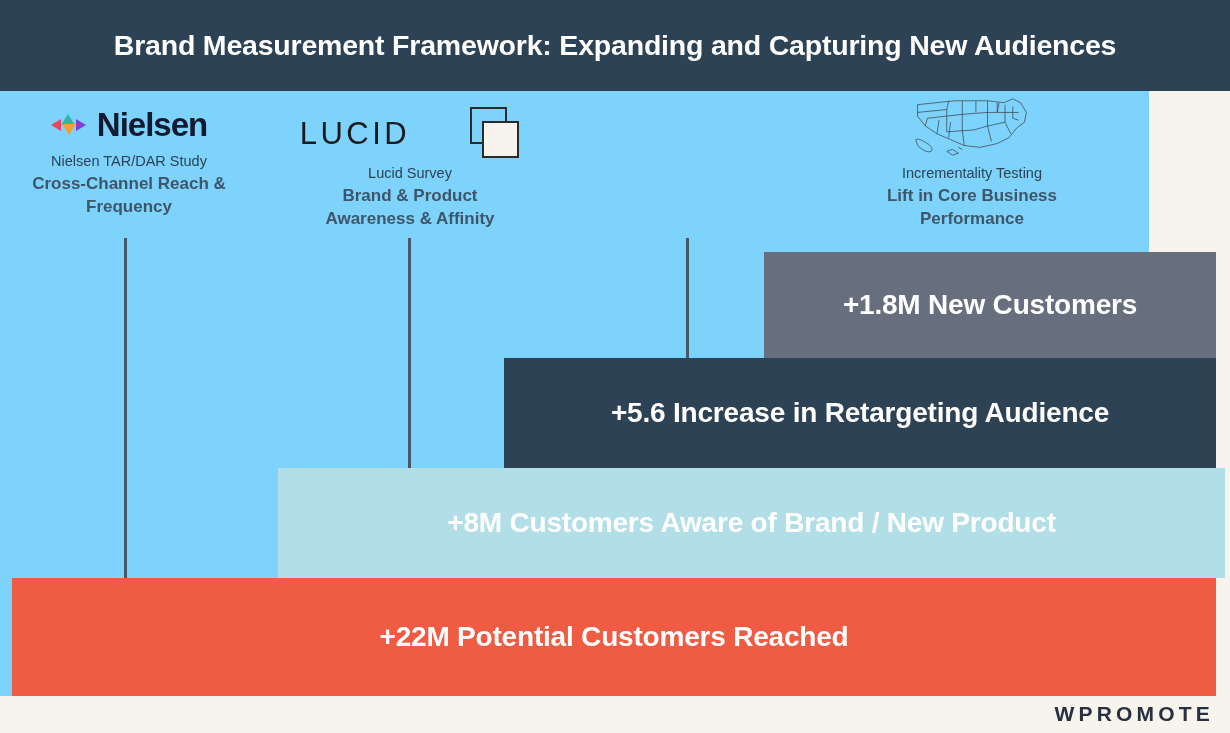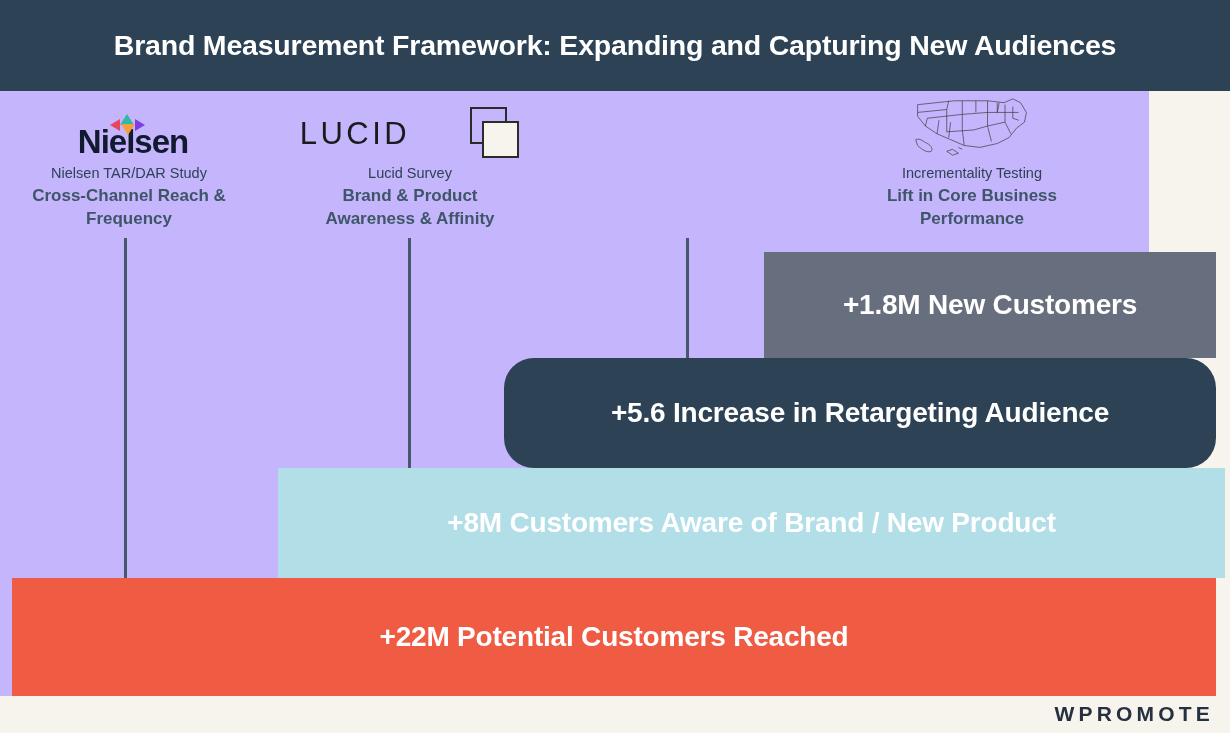--- a/index.html
+++ b/index.html
@@ -5,21 +5,21 @@
   * { margin:0; padding:0; box-sizing:border-box; }
   html, body {
     width:1230px; height:733px;
     background:#f7f4ee;
     font-family:"Liberation Sans", sans-serif;
     overflow:hidden;
   }
   #page {
     position:relative;
     width:1149px; height:733px;
-    background:#c4b5fd;
+    background:#7dd3fc;
   }
 
   
   #header {
     position:absolute; left:0; top:0;
     width:1230px; height:91px;
     background:#2d4255;
     display:flex; align-items:center; justify-content:center;
   }
   #header-title {
@@ -59,21 +59,21 @@
     color:#3f5568;
     line-height:1.38;
   }
 
   
   #source-nielsen   { left:16px;  width:226px; }
   #source-lucid     { left:297px; width:226px; }
   #source-platform  { left:574px; width:226px; }
   #source-incr      { left:859px; width:226px; }
 
-  #source-nielsen  .src-logo { margin-top:22px; height:48px;flex-direction:column; }
+  #source-nielsen  .src-logo { margin-top:10px; height:48px; }
   #source-lucid    .src-logo { margin-top:16px; height:54px; }
   #source-platform .src-logo { margin-top:14px; height:56px; }
   #source-incr     .src-logo { margin-top:2px;  height:68px; }
 
   
   .nielsen-mark { display:inline-flex; align-items:center; gap:0px; position:relative; width:38px; height:24px; }
   .tri { position:absolute; width:0; height:0; }
   .tri-left  { left:0px;  top:6px;  border-top:6px solid transparent; border-bottom:6px solid transparent; border-right:10px solid #e8455f; }
   .tri-up    { left:10px; top:1px;  border-left:7px solid transparent; border-right:7px solid transparent; border-bottom:11px solid #2fb8a6; }
   .tri-down  { left:11px; top:11px; border-left:7px solid transparent; border-right:7px solid transparent; border-top:11px solid #f2a03c; }
@@ -123,21 +123,20 @@
     white-space:nowrap;
     text-align:center;
   }
   #bar-new-customers {
     left:764px; top:252px; width:452px; height:106px;
     background:#676e7d;
   }
   #bar-retargeting {
     left:504px; top:358px; width:712px; height:110px;
     background:#2d4255;
-    border-radius:30px;
   }
   #bar-awareness {
     left:278px; top:468px; width:947px; height:110px;
     background:#b2dee8;
   }
   #bar-reached {
     left:12px; top:578px; width:1204px; height:118px;
     background:#ef5c43;
   }
 

